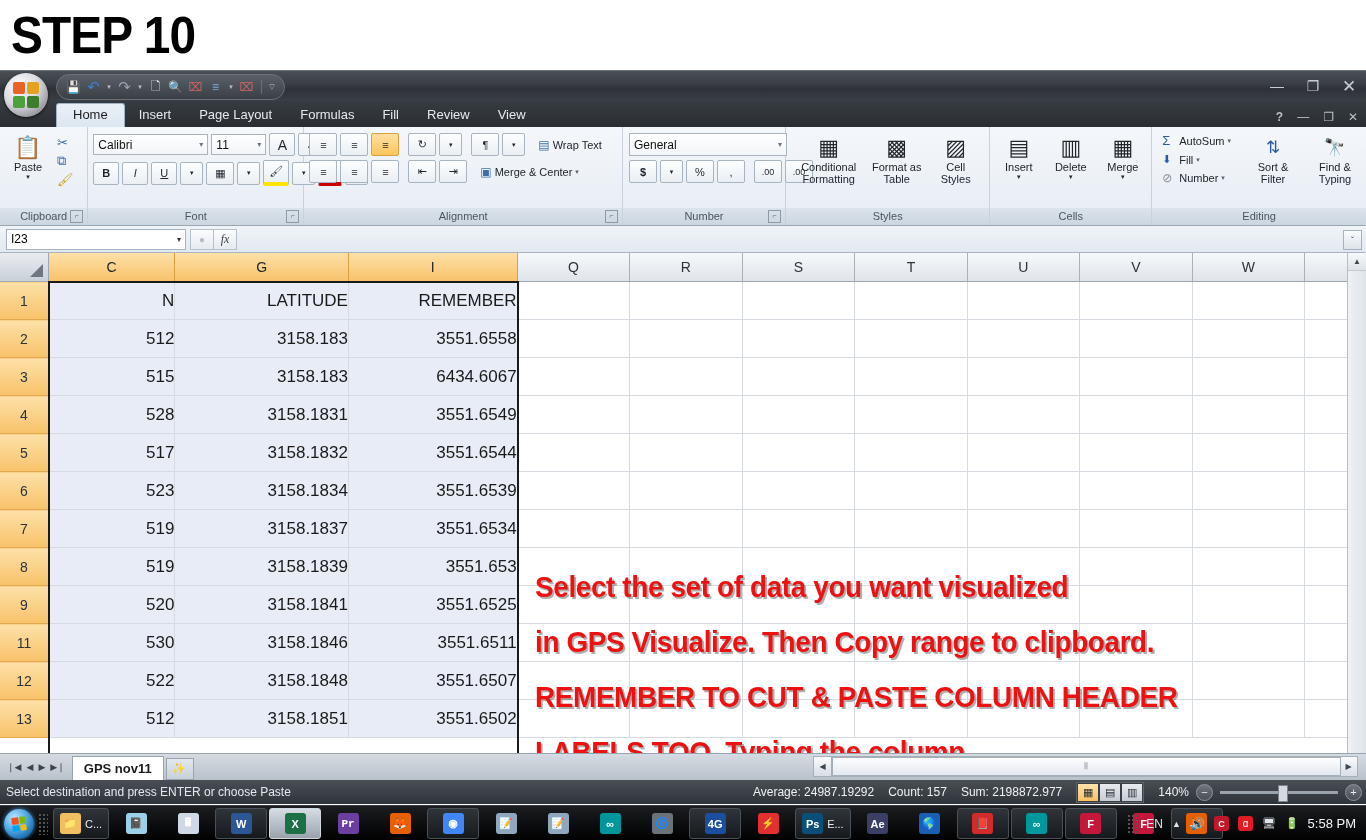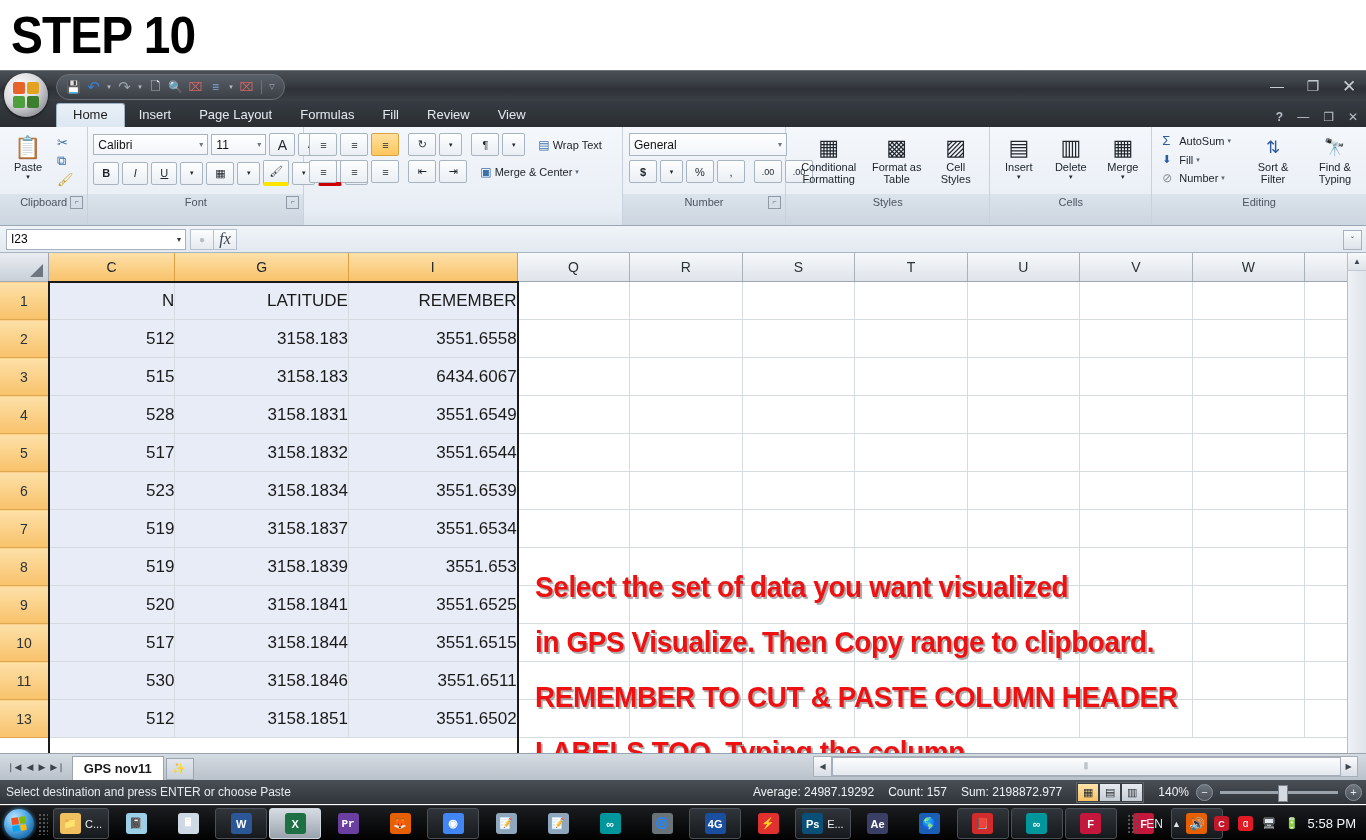--- a/index.html
+++ b/index.html
@@ -83,21 +83,21 @@
   .ribbon{
     height:98px;background:linear-gradient(to bottom,#f4f7fb 0%,#e8eef5 85%,#dce4ec 100%);
     border-bottom:1px solid #9aa7b4;display:flex;position:relative;
   }
   .rgroup{
     position:relative;height:98px;display:flex;flex-direction:column;
     border-right:1px solid #c9d2dc;
   }
   .rgroup .gbody{flex:1;display:flex;align-items:flex-start;padding:4px 5px 0;gap:3px;}
   .rgroup .glabel{
-    height:31px;line-height:17px;text-align:center;font-size:11px;color:#4a5560;
+    height:17px;line-height:17px;text-align:center;font-size:11px;color:#4a5560;
     background:linear-gradient(to bottom,#dbe3eb,#ccd6e0);position:relative;
   }
   .rgroup .glabel .dlg{position:absolute;right:4px;top:2px;width:11px;height:11px;
     border:1px solid #8e99a5;font-size:7px;color:#5a6673;line-height:9px;text-align:center;}
 
   .bigbtn{display:flex;flex-direction:column;align-items:center;justify-content:flex-start;
     width:46px;font-size:11px;color:#20262c;padding-top:2px;cursor:default;}
   .bigbtn .ic{font-size:22px;line-height:26px;}
   .bigbtn .lbl{line-height:12px;text-align:center;}
   .smbtn{display:flex;align-items:center;gap:3px;font-size:11px;color:#20262c;cursor:default;}
@@ -400,20 +400,24 @@
           <div class="btnbox" style="width:26px">≡</div>
           <div class="btnbox" style="width:26px">≡</div>
           <div class="btnbox" style="width:26px;margin-left:6px">⇤</div>
           <div class="btnbox" style="width:26px">⇥</div>
           <div class="smbtn" style="margin-left:10px">
             <span style="font-size:12px;color:#3f6fa8">▣</span>
             <span>Merge &amp; Center</span>
             <span style="font-size:7px;color:#5a6673">▾</span>
           </div>
         </div>
+      </div>
+      <div class="glabel">
+        <span>Alignment</span>
+        <span class="dlg">⌐</span>
       </div>
     </div>
 
     <div class="rgroup" style="width:162px">
       <div class="gbody" style="flex-direction:column;gap:4px;padding:6px 6px 0">
         <div class="selbox" style="width:148px;height:21px">
           <span>General</span>
           <span style="font-size:8px;color:#6b7681;margin-left:auto">▾</span>
         </div>
         <div style="display:flex;gap:3px;align-items:center">
@@ -514,21 +518,21 @@
   </div>
 
   <div class="formulabar" style="position:relative">
     <div class="namebox">
       <span>I23</span>
       <span class="nb-caret">▾</span>
     </div>
     <div class="fxzone">
       <div class="fxbtn" style="color:#b9bec5">●</div>
       <div class="fxbtn">
-          <i style="font-family:'Liberation Serif',serif;font-size:16px">fx</i>
+          <i style="font-family:'Liberation Serif',serif;font-size:12px">fx</i>
         </div>
     </div>
     <div style="position:absolute;right:4px;top:4px;width:17px;height:18px;background:linear-gradient(to bottom,#fafcfd,#dde3ea);border:1px solid #a6b2bf;display:flex;align-items:center;justify-content:center;font-size:9px;color:#3b434c">ˇ</div>
   </div>
 
   <div class="sheetwrap">
     <table class="grid">
       <thead>
         <tr>
           <th class="corner"></th>
@@ -666,38 +670,38 @@
             <td class="cell empty" style="width: 112px;"></td>
             <td class="cell empty" style="width: 112px;"></td>
             <td class="cell empty" style="width: 112px;"></td>
             <td class="cell empty" style="width: 112px;"></td>
             <td class="cell empty" style="width: 112px;"></td>
             <td class="cell empty" style="width: 112px;"></td>
             <td class="cell empty" style="width: 112px;"></td>
             <td class="cell empty" style="width: 60px;"></td>
           </tr>
           <tr>
-            <td class="rowh sel">10</td>
-            <td class="cell selc" style="width: 126px;">517</td>
-            <td class="cell selc" style="width: 173px;">3158.1844</td>
-            <td class="cell selc" style="width: 168px;">3551.6515</td>
-            <td class="cell empty" style="width: 112px;"></td>
-            <td class="cell empty" style="width: 112px;"></td>
-            <td class="cell empty" style="width: 112px;"></td>
-            <td class="cell empty" style="width: 112px;"></td>
-            <td class="cell empty" style="width: 112px;"></td>
-            <td class="cell empty" style="width: 112px;"></td>
-            <td class="cell empty" style="width: 112px;"></td>
-            <td class="cell empty" style="width: 60px;"></td>
-          </tr>
-          <tr>
             <td class="rowh sel">11</td>
             <td class="cell selc" style="width: 126px;">530</td>
             <td class="cell selc" style="width: 173px;">3158.1846</td>
             <td class="cell selc" style="width: 168px;">3551.6511</td>
+            <td class="cell empty" style="width: 112px;"></td>
+            <td class="cell empty" style="width: 112px;"></td>
+            <td class="cell empty" style="width: 112px;"></td>
+            <td class="cell empty" style="width: 112px;"></td>
+            <td class="cell empty" style="width: 112px;"></td>
+            <td class="cell empty" style="width: 112px;"></td>
+            <td class="cell empty" style="width: 112px;"></td>
+            <td class="cell empty" style="width: 60px;"></td>
+          </tr>
+          <tr>
+            <td class="rowh sel">12</td>
+            <td class="cell selc" style="width: 126px;">522</td>
+            <td class="cell selc" style="width: 173px;">3158.1848</td>
+            <td class="cell selc" style="width: 168px;">3551.6507</td>
             <td class="cell empty" style="width: 112px;"></td>
             <td class="cell empty" style="width: 112px;"></td>
             <td class="cell empty" style="width: 112px;"></td>
             <td class="cell empty" style="width: 112px;"></td>
             <td class="cell empty" style="width: 112px;"></td>
             <td class="cell empty" style="width: 112px;"></td>
             <td class="cell empty" style="width: 112px;"></td>
             <td class="cell empty" style="width: 60px;"></td>
           </tr>
           <tr>

